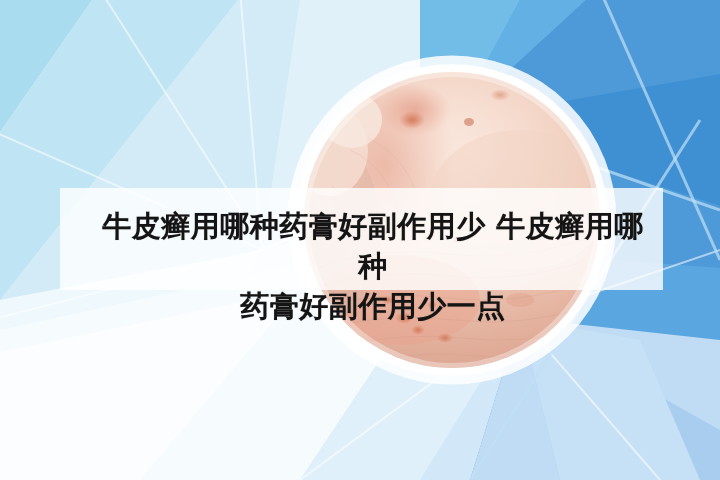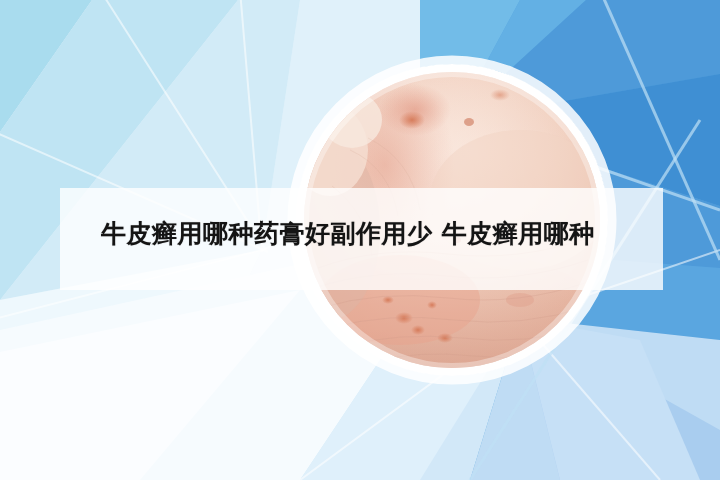--- a/index.html
+++ b/index.html
@@ -11,23 +11,23 @@
   #stage{position:relative;width:720px;height:480px;overflow:hidden;background:#eaf4fb;}
   #bg-poly,#circle-layer,#band-layer{position:absolute;inset:0;width:720px;height:480px;}
   #circle-layer,#band-layer{pointer-events:none;}
 
   
   .band-rect{position:absolute;left:60px;top:188px;width:603px;height:102px;
              background:rgba(255,255,255,0.80);}
   .text-wrap{position:absolute;left:93px;top:206px;width:560px;}
   .headline{
     font-family:"DejaVu Sans","Liberation Sans",sans-serif;
-    font-weight:700;font-size:25px;line-height:40px;
+    font-weight:700;font-size:29px;line-height:40px;
     color:#141414;letter-spacing:0.5px;white-space:pre-wrap;
-    margin:8px;text-shadow:0 0 1px rgba(20,20,20,0.35);
+    margin:0;text-shadow:0 0 1px rgba(20,20,20,0.35);text-align:center;
   }
 </style>
 </head>
 <body>
 
 <div id="stage">
 
   <svg id="bg-poly" viewBox="0 0 720 480" preserveAspectRatio="none">
     <defs>
       <linearGradient id="gBlueR" x1="0" y1="0" x2="1" y2="1">
@@ -158,15 +158,16 @@
         <path d="M332 186 q34 26 40 70"></path>
       </g>
 
       <circle cx="452" cy="220" r="148" fill="none" stroke="#ffffff" stroke-opacity="0.35" stroke-width="10"></circle>
     </g>
   </svg>
 
   <div class="band-rect"></div>
   <div class="text-wrap">
     <div class="headline">牛皮癣用哪种药膏好副作用少 牛皮癣用哪种</div>
+    <div class="headline">药膏好副作用少一点</div>
   </div>
 
 </div>
 
 </body></html>

